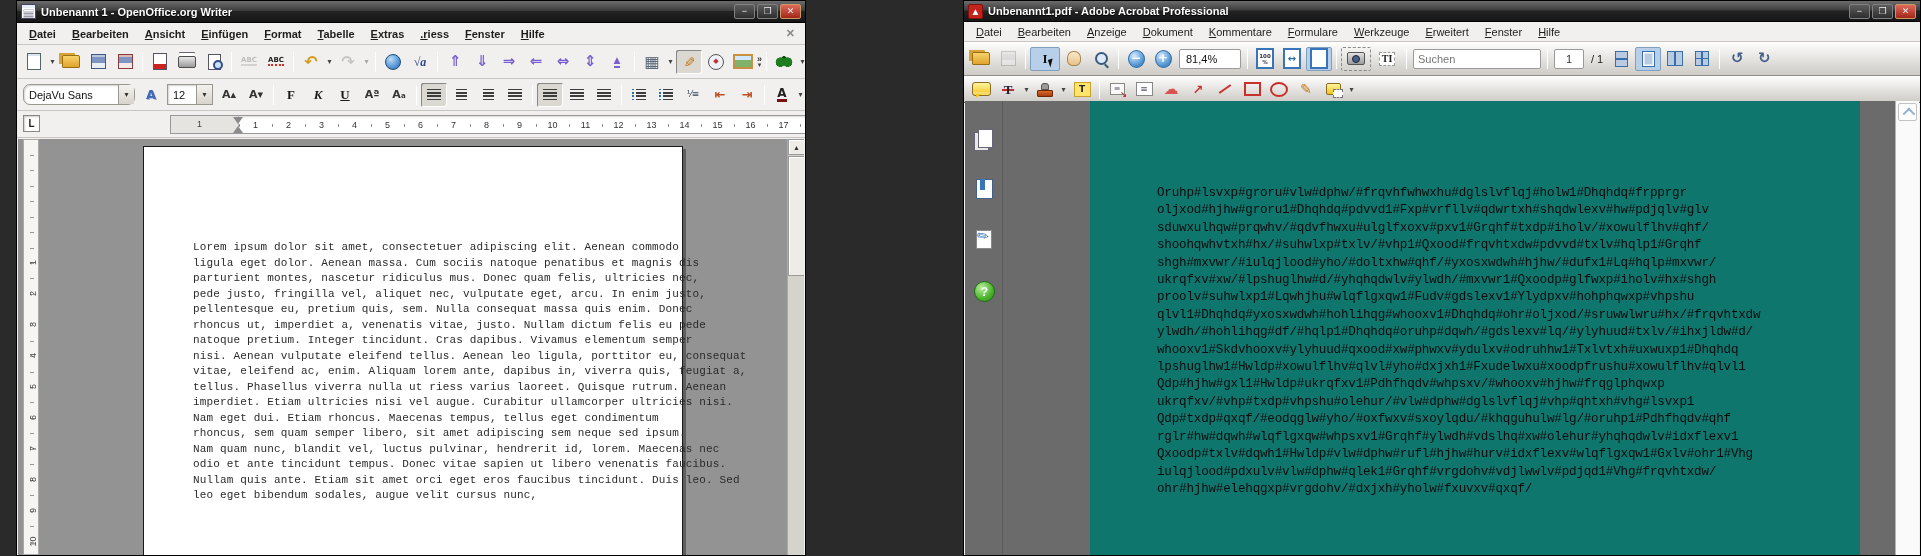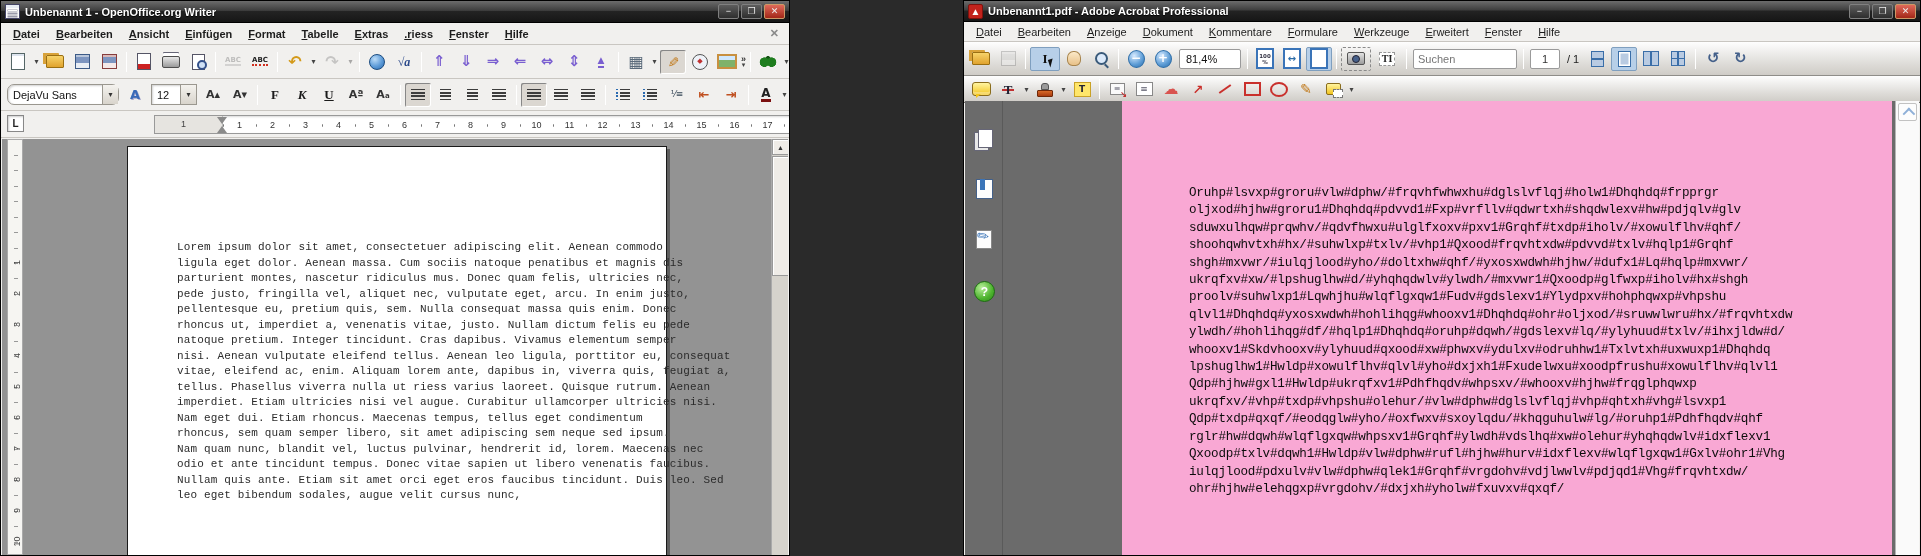--- a/index.html
+++ b/index.html
@@ -1,20 +1,20 @@
 <!DOCTYPE html>
 <html><head>
 <meta charset="utf-8">
 <style>
   html,body{margin:0;padding:0;background:#000;}
   *{box-sizing:border-box;}
   .screen{position:relative;width:1921px;height:556px;overflow:hidden;background:#2a2a2a;
           font-family:"Liberation Sans",sans-serif;-webkit-font-smoothing:antialiased;}
   .window{position:absolute;top:0;height:556px;overflow:hidden;border:1px solid #000;background:#f1f0ee;}
-  .win-writer{left:0;width:790px;}
+  .win-writer{left:16px;width:790px;}
   .win-acrobat{left:963px;width:958px;}
 
   
   .titlebar{position:relative;display:flex;align-items:center;padding:0 4px;
             background:linear-gradient(180deg,#6c6c6c 0%,#3e3e3e 45%,#232323 50%,#161616 100%);
             border-bottom:1px solid #000;}
   .win-writer .titlebar{height:22px;}
   .win-acrobat .titlebar{height:21px;}
   .title-text{color:#fff;font-size:11px;font-weight:bold;margin-left:5px;white-space:nowrap;
               text-shadow:0 1px 1px #000;}
@@ -264,21 +264,21 @@
   .n-book::before{content:"";position:absolute;left:4px;top:2px;width:15px;height:18px;background:#fdfdfd;
         border:1px solid #44618a;}
   .n-book::after{content:"";position:absolute;left:8px;top:2px;width:5px;height:11px;background:#3a74b8;}
   .n-sign::before{content:"";position:absolute;left:4px;top:3px;width:14px;height:17px;background:#fdfdfd;
         border:1px solid #888;}
   .n-sign::after{content:"✎";position:absolute;left:5px;top:1px;font-size:14px;color:#3a74b8;
         transform:rotate(-35deg);}
   .n-help::before{content:"?";position:absolute;left:2px;top:2px;width:19px;height:19px;border-radius:50%;
         background:radial-gradient(circle at 35% 30%,#b8f09a,#4db32e 60%,#2e8a18);border:1px solid #1c6e10;
         color:#fff;font-weight:bold;font-size:12px;display:flex;align-items:center;justify-content:center;}
-  .apage{position:absolute;left:125px;top:0;width:770px;height:456px;background:#f9a8d4;margin-left:32px;}
+  .apage{position:absolute;left:125px;top:0;width:770px;height:456px;background:#0f766e;}
   .atext{position:absolute;left:67px;top:84px;font-family:"Liberation Mono","DejaVu Sans Mono",monospace;
          font-size:12.6px;line-height:17.4px;color:#0c0c0c;letter-spacing:-.2px;}
   .atext div{white-space:nowrap;}
 
   
   .afield{display:inline-flex;align-items:center;height:20px;background:#fff;border:1px solid #9a9a9a;
           border-radius:2px;margin:0 2px;flex:0 0 auto;overflow:hidden;}
   .afield input{border:none;outline:none;font-size:11px;color:#333;padding:0 4px;height:100%;
                 font-family:"Liberation Sans",sans-serif;background:transparent;}
   .afield .combo-btn{background:transparent;border-left:none;}
@@ -529,21 +529,21 @@
         <span class="combo-btn">▾</span>
       </span>
       <span class="sep"></span>
       <span class="tbb gl ic-100"></span>
       <span class="tbb gl ic-fitw"></span>
       <span class="tbb gl ic-fitp apressed"></span>
       <span class="sep"></span>
       <span class="tbb tbb-wide gl ic-camera"></span>
       <span class="tbb tbb-wide gl ic-textsel"></span>
       <span class="sep"></span>
-      <span class="afield" style="width:104px;">
+      <span class="afield" style="width:128px;">
         <input style="flex: 1 1 0%;" placeholder="Suchen">
 
       </span>
       <span class="sep"></span>
       <span class="afield pagebox">
         <input value="1" style="">
       </span>
       <span class="pagetotal">/ 1</span>
       <span class="tbb gl ic-cont"></span>
       <span class="tbb gl ic-page1 apressed"></span>

